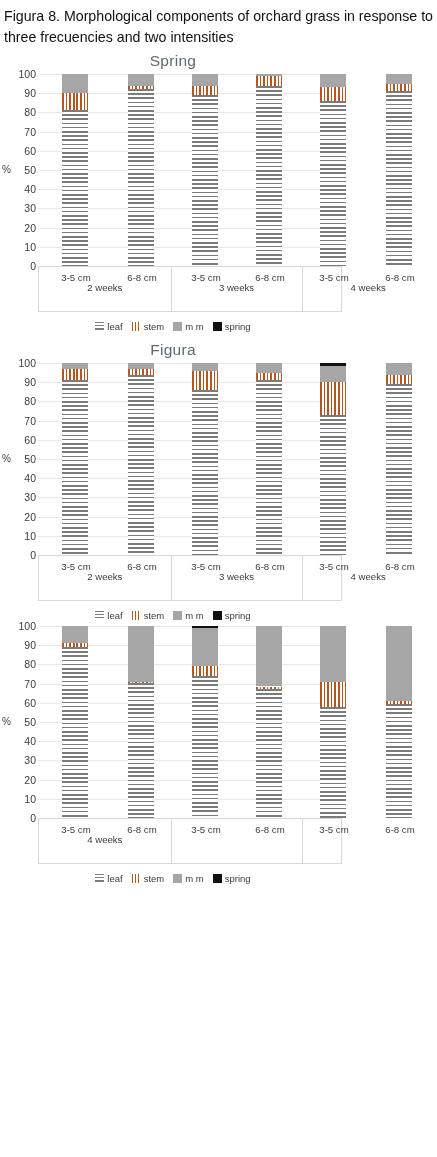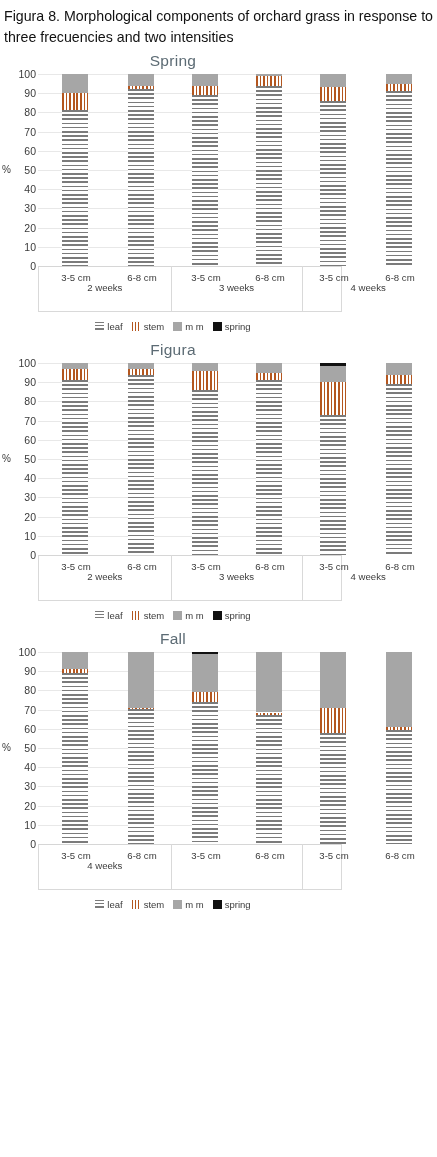--- a/index.html
+++ b/index.html
@@ -351,21 +351,20 @@
           <span class="legend-swatch sw-mm"></span>
           <span class="legend-label">m m</span>
         </div>
         <div class="legend-item">
           <span class="legend-swatch sw-spring"></span>
           <span class="legend-label">spring</span>
         </div>
       </div>
     </div>
     <div class="chart-block">
-      <div class="chart-title">Fall</div>
       <div class="plot-area">
         <div class="ytick-col">
           <div class="ytick" style="top: 0px;">100</div>
           <div class="ytick" style="top: 19.2px;">90</div>
           <div class="ytick" style="top: 38.4px;">80</div>
           <div class="ytick" style="top: 57.6px;">70</div>
           <div class="ytick" style="top: 76.8px;">60</div>
           <div class="ytick" style="top: 96px;">50</div>
           <div class="ytick" style="top: 115.2px;">40</div>
           <div class="ytick" style="top: 134.4px;">30</div>

